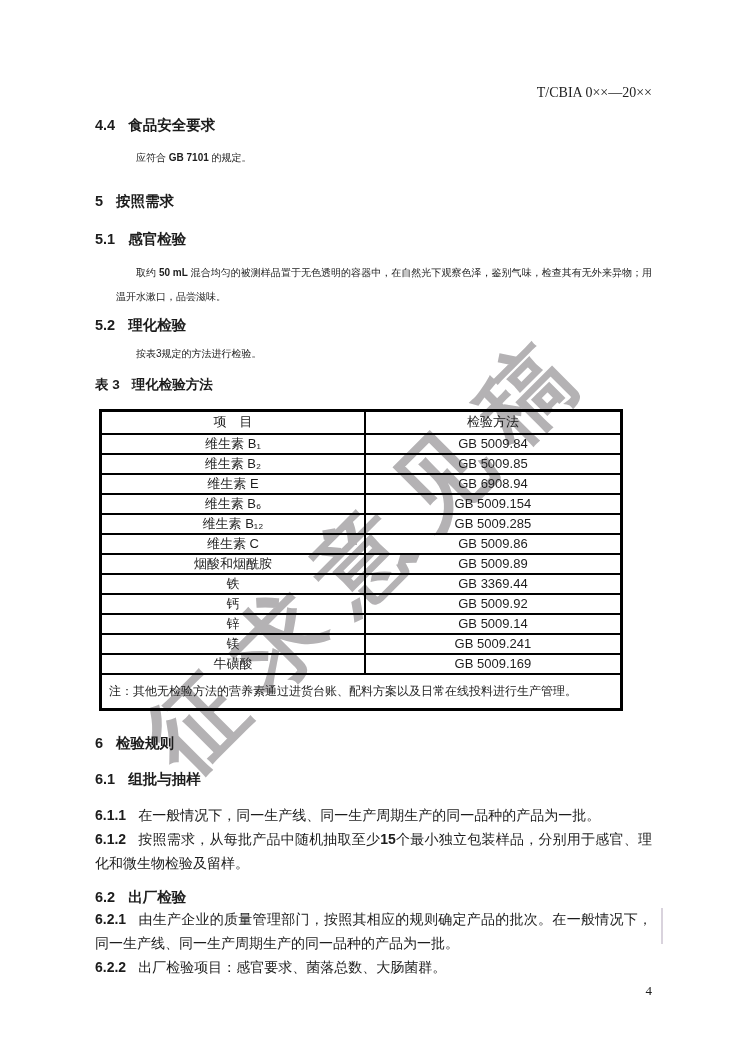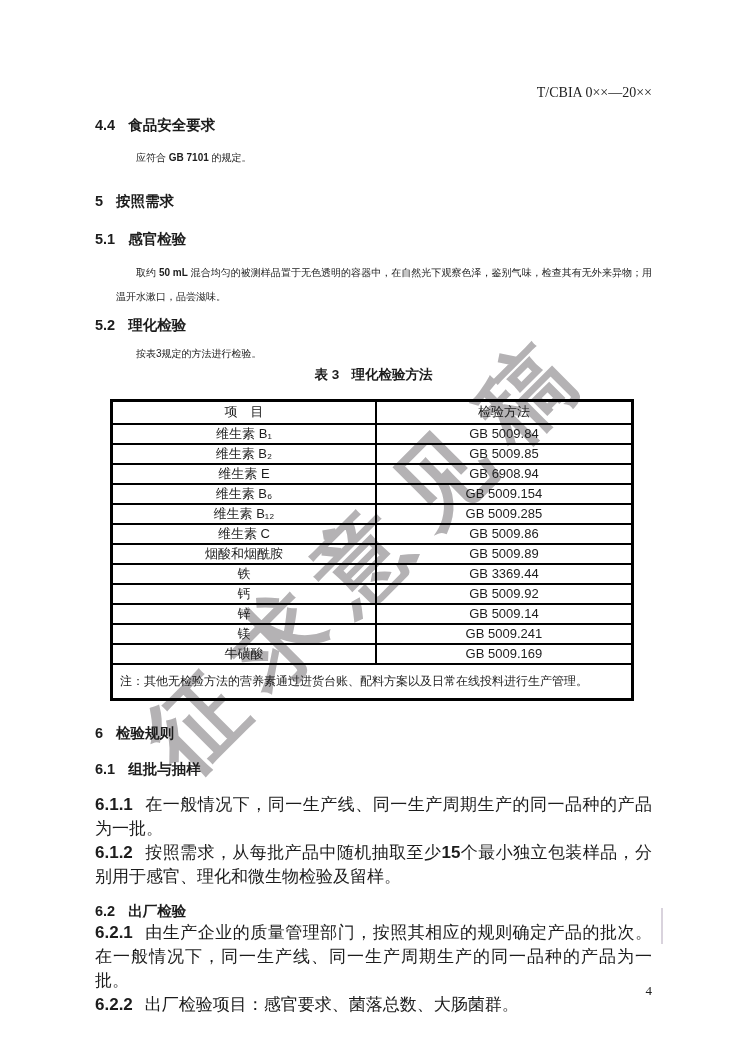--- a/index.html
+++ b/index.html
@@ -71,36 +71,37 @@
     text-align: justify;
     margin-left: 21px;
   }
   .indent { text-indent: 2em; }
   .p-44 { margin-top: 12px; line-height: 22px; }
   .p-51 { margin-top: 12px; }
   .p-52 { margin-top: 8px; line-height: 22px; }
 
   .latin-strong { font-weight: 700; }
 
-  .clause { font-size: 17px; line-height: 24px; text-align: justify; }
+  .clause { font-size: 14px; line-height: 24px; text-align: justify; }
   .clause-num { font-weight: 700; margin-right: 12px; white-space: nowrap; }
   .c-611 { margin-top: 14px; }
   .c-621 { }
 
   .tbl-caption {
-    text-align: center;
+    margin-top: 10px;
+    text-align: left;
     font-weight: 700;
     font-size: 13.5px;
     line-height: 20px;
   }
   .tbl-caption .cap-label { margin-right: 12px; }
 
   table.methods {
     margin-top: 14px;
-    margin-left: 15px;
+    margin-left: 4px;
     width: 524px;
     border-collapse: collapse;
     border: 3px solid #000;
     font-size: 13px;
   }
   table.methods th, table.methods td {
     border: 2px solid #000;
     text-align: center;
     vertical-align: middle;
     padding: 0 4px;

